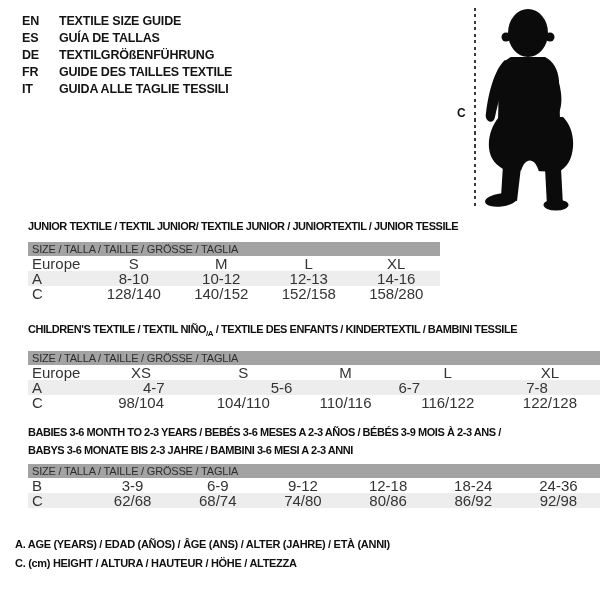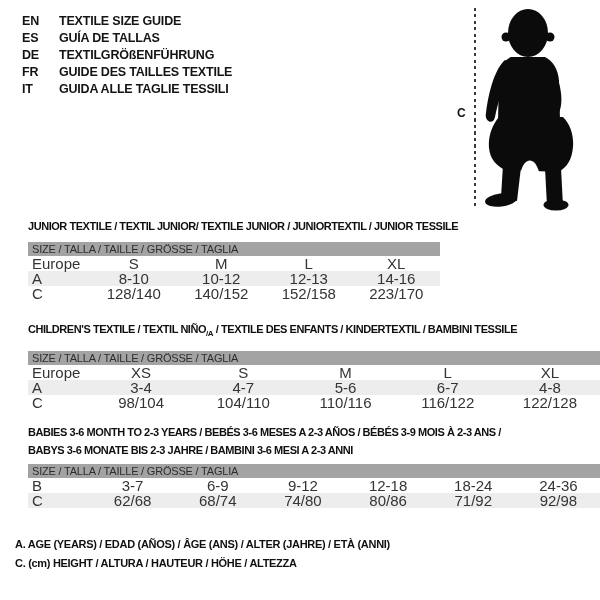--- a/index.html
+++ b/index.html
@@ -110,75 +110,74 @@
           <span class="cell">8-10</span>
           <span class="cell">10-12</span>
           <span class="cell">12-13</span>
           <span class="cell">14-16</span>
         </div>
         <div class="t-row">
           <span class="row-label">C</span>
           <span class="cell">128/140</span>
           <span class="cell">140/152</span>
           <span class="cell">152/158</span>
-          <span class="cell">223/170</span>
+          <span class="cell">158/280</span>
         </div>
       </div>
     </section>
   <section class="section" id="sec1">
       <div class="sec-title"><span>CHILDREN'S TEXTILE / TEXTIL NIÑO</span><sub>/A</sub><span> / TEXTILE DES ENFANTS / KINDERTEXTIL / BAMBINI TESSILE</span></div>
       <div class="s-table">
         <div class="size-bar">SIZE / TALLA / TAILLE / GRÖSSE / TAGLIA</div>
         <div class="t-row">
           <span class="row-label">Europe</span>
           <span class="cell">XS</span>
           <span class="cell">S</span>
           <span class="cell">M</span>
           <span class="cell">L</span>
           <span class="cell">XL</span>
         </div>
         <div class="t-row shaded">
           <span class="row-label">A</span>
-          <span class="cell">3-4</span>
           <span class="cell">4-7</span>
           <span class="cell">5-6</span>
           <span class="cell">6-7</span>
-          <span class="cell">4-8</span>
+          <span class="cell">7-8</span>
         </div>
         <div class="t-row">
           <span class="row-label">C</span>
           <span class="cell">98/104</span>
           <span class="cell">104/110</span>
           <span class="cell">110/116</span>
           <span class="cell">116/122</span>
           <span class="cell">122/128</span>
         </div>
       </div>
     </section>
   <section class="section" id="sec2">
       <div class="sec-title"><span>BABIES 3-6 MONTH TO 2-3 YEARS / BEBÉS 3-6 MESES A 2-3 AÑOS / BÉBÉS 3-9 MOIS À 2-3 ANS /</span></div>
       <div class="sec-title"><span>BABYS 3-6 MONATE BIS 2-3 JAHRE / BAMBINI 3-6 MESI A 2-3 ANNI</span></div>
       <div class="s-table">
         <div class="size-bar">SIZE / TALLA / TAILLE / GRÖSSE / TAGLIA</div>
         <div class="t-row">
           <span class="row-label">B</span>
-          <span class="cell">3-7</span>
+          <span class="cell">3-9</span>
           <span class="cell">6-9</span>
           <span class="cell">9-12</span>
           <span class="cell">12-18</span>
           <span class="cell">18-24</span>
           <span class="cell">24-36</span>
         </div>
         <div class="t-row shaded">
           <span class="row-label">C</span>
           <span class="cell">62/68</span>
           <span class="cell">68/74</span>
           <span class="cell">74/80</span>
           <span class="cell">80/86</span>
-          <span class="cell">71/92</span>
+          <span class="cell">86/92</span>
           <span class="cell">92/98</span>
         </div>
       </div>
     </section>
 
   <div class="footnotes" id="footnotes">
       <div class="footnote">A. AGE (YEARS) / EDAD (AÑOS) / ÂGE (ANS) / ALTER (JAHRE) / ETÀ (ANNI)</div>
       <div class="footnote">C. (cm) HEIGHT / ALTURA / HAUTEUR / HÖHE / ALTEZZA</div>
     </div>
 

